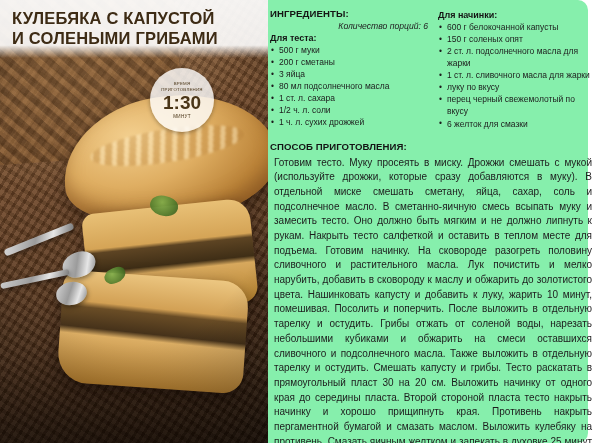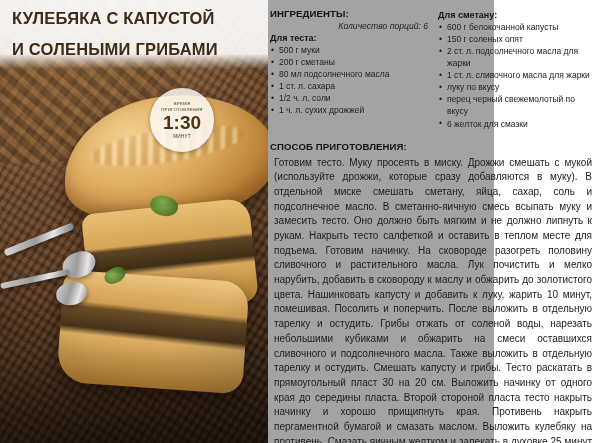--- a/index.html
+++ b/index.html
@@ -5,22 +5,23 @@
   * { box-sizing: border-box; }
   html, body {
     margin: 0; padding: 0;
     width: 600px; height: 443px;
     overflow: hidden;
     background: #ffffff;
     font-family: "Liberation Sans", sans-serif;
   }
   #page {
     position: relative;
-    width: 494px; height: 443px;
-    background: #a3a3a3;
+    width: 588px; height: 443px;
+    background: #86efac;
+    border-radius: 10px;
   }
 
   
   .photo {
     position: absolute;
     left: 0; top: 0;
     width: 268px; height: 443px;
     overflow: hidden;
     background: #6b4a2e;
   }
@@ -119,26 +120,26 @@
   }
   .title-band h1 {
     margin: 0;
     font-size: 16.5px;
     line-height: 1.22;
     font-weight: bold;
     color: #3d2b14;
     letter-spacing: 0.2px;
     text-transform: uppercase;
   }
-  .title-band h1 .l2 { display: block; margin-top: 11px; }
+  .title-band h1 .l2 { display: block; }
 
   
   .time-badge {
     position: absolute;
-    left: 150px; top: 88px;
+    left: 150px; top: 68px;
     width: 64px; height: 64px;
     border-radius: 50%;
     background: rgba(255,255,255,0.80);
     color: #4a3517;
     text-align: right;
     display: flex; flex-direction: column;
     align-items: center; justify-content: center;
     box-shadow: 0 1px 4px rgba(0,0,0,0.35);
   }
   .time-badge .cap { font-size: 4.4px; line-height: 1.25; letter-spacing: .2px; text-transform: uppercase; }
@@ -247,29 +248,30 @@
 
     <div class="cols">
 
       <div class="col">
         <h2 class="sec">ИНГРЕДИЕНТЫ:</h2>
         <div class="sub">Количество порций: 6</div>
         <h3 class="sub-b">Для теста:</h3>
         <ul class="items">
           <li>500 г муки</li>
           <li>200 г сметаны</li>
+          <li>3 яйца</li>
           <li>80 мл подсолнечного масла</li>
           <li>1 ст. л. сахара</li>
           <li>1/2 ч. л. соли</li>
           <li>1 ч. л. сухих дрожжей</li>
         </ul>
       </div>
 
       <div class="col">
-        <h3 class="sub-b">Для сметану:</h3>
+        <h3 class="sub-b">Для начинки:</h3>
         <ul class="items">
           <li>600 г белокочанной капусты</li>
           <li>150 г соленых опят</li>
           <li>2 ст. л. подсолнечного масла для жарки</li>
           <li>1 ст. л. сливочного масла для жарки</li>
           <li>луку по вкусу</li>
           <li>перец черный свежемолотый по вкусу</li>
           <li>6 желток для смазки</li>
         </ul>
       </div>

